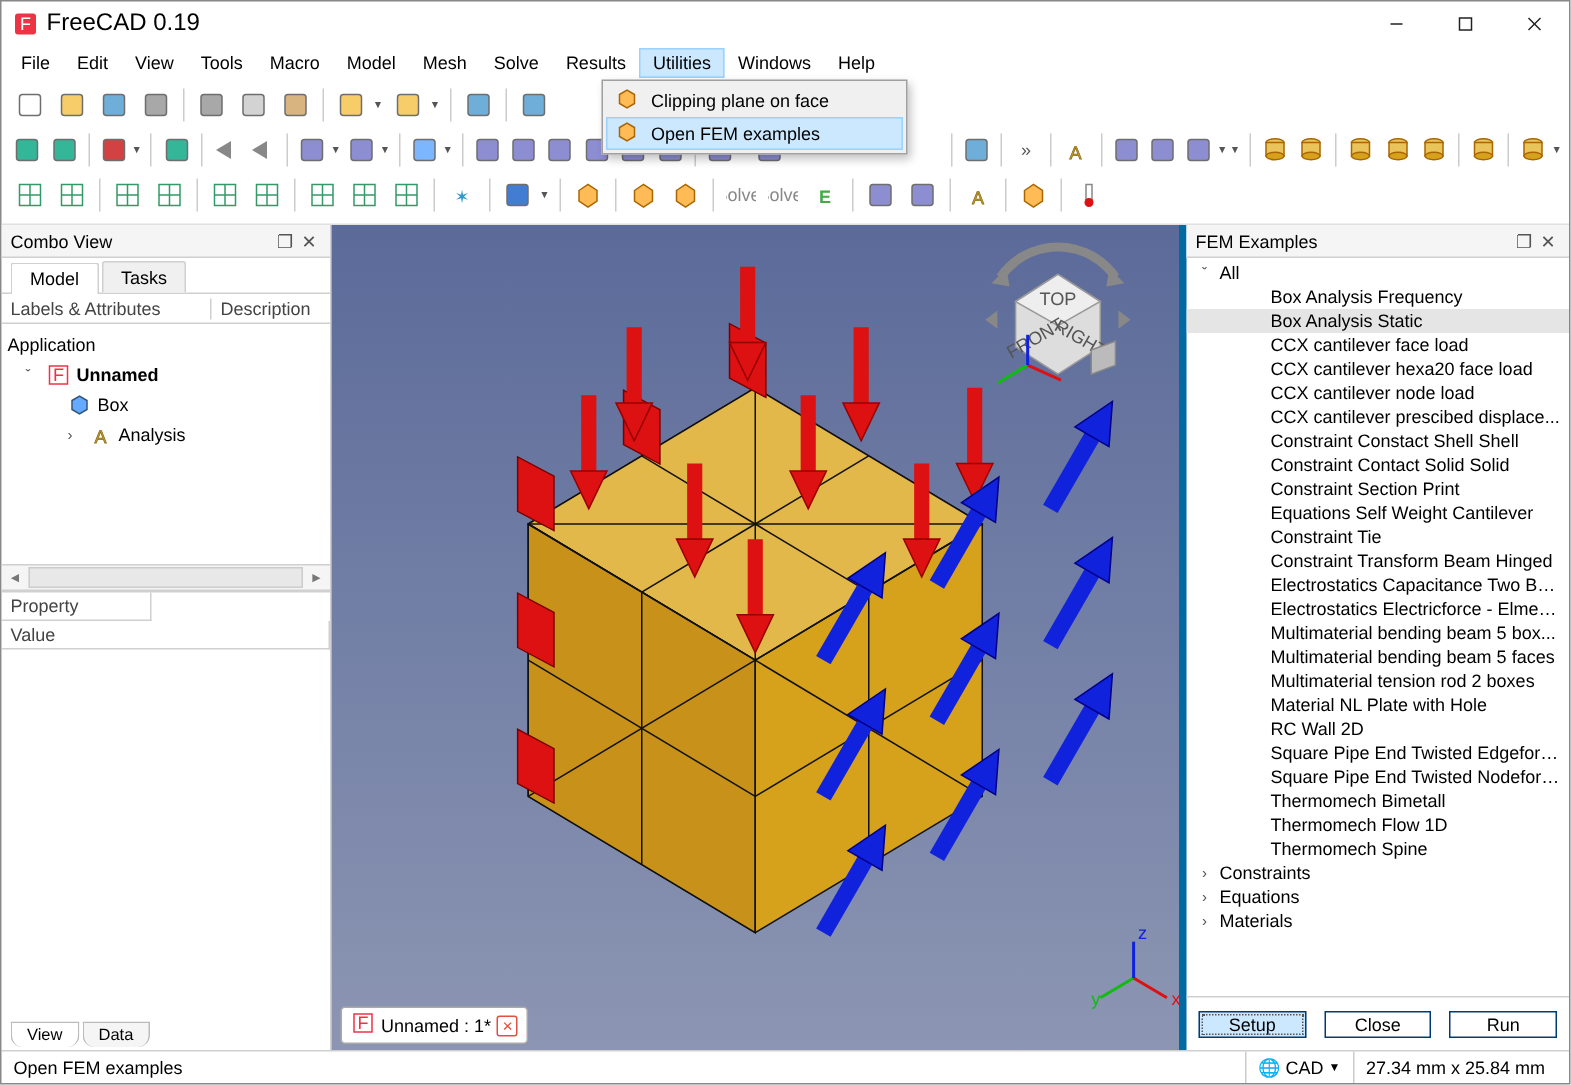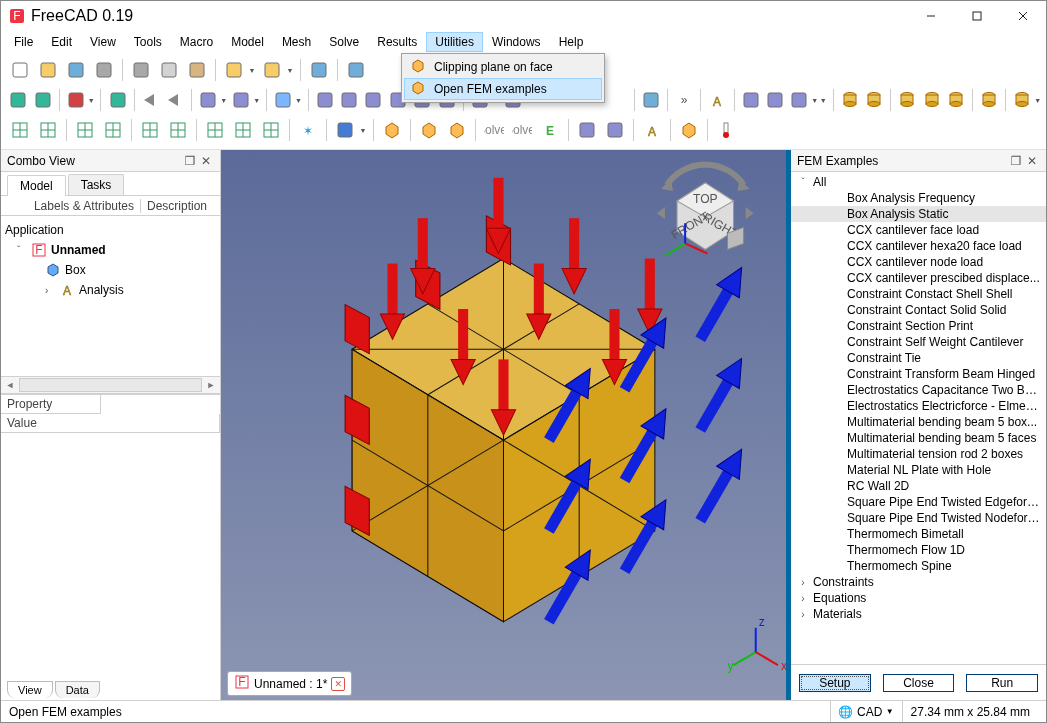--- a/index.html
+++ b/index.html
@@ -31,21 +31,21 @@
 .leftpanel { width: 220px; border-right: 1px solid #d0d0d0; display: flex; flex-direction: column; background: #fff; }
 .panelheader { height: 22px; background: #f5f5f5; border-bottom: 1px solid #d0d0d0; display: flex; align-items: center; padding: 0 6px; font-size: 12px; }
 .panelheader .phspacer { flex: 1; }
 .panelheader .phbtn { width: 16px; text-align: center; color: #555; }
 
 .tabset { display: flex; height: 24px; align-items: flex-end; padding: 0 6px; border-bottom: 1px solid #d0d0d0; }
 .tab { padding: 3px 12px 3px 12px; border: 1px solid #d0d0d0; border-bottom: none; background: #fff; margin-right: 2px; border-radius: 2px 2px 0 0; position: relative; }
 .tab.active { background: #fff; bottom: -1px; }
 .tab.inactive { background: #f0f0f0; }
 .treeheader { display:flex; border-bottom:1px solid #d0d0d0; height:20px; align-items:center; }
-.treeheader > div { padding: 0 6px; color: #444; text-align: right; }
+.treeheader > div { padding: 0 6px; color: #444; }
 .treeheader > div:first-child { border-right: 1px solid #d0d0d0; width: 140px; }
 
 .tree { flex: 0 0 160px; overflow: auto; padding: 4px 4px; }
 .treerow { display: flex; align-items: center; height: 20px; gap: 4px; }
 .indent1 { padding-left: 12px; }
 .indent2 { padding-left: 40px; }
 .twisty { width: 10px; color:#555; font-size:10px;}
 .tree-icon { width: 16px; height: 16px; display:inline-flex; align-items:center; justify-content:center;}
 
 .hscroll { height: 18px; border-top:1px solid #d0d0d0; border-bottom:1px solid #d0d0d0; background:#f5f5f5; display:flex; align-items:center; }
@@ -805,21 +805,21 @@
         </div>
         <div class="rp-row indent">Box Analysis Frequency</div>
         <div class="rp-row indent sel">Box Analysis Static</div>
         <div class="rp-row indent">CCX cantilever face load</div>
         <div class="rp-row indent">CCX cantilever hexa20 face load</div>
         <div class="rp-row indent">CCX cantilever node load</div>
         <div class="rp-row indent">CCX cantilever prescibed displace...</div>
         <div class="rp-row indent">Constraint Constact Shell Shell</div>
         <div class="rp-row indent">Constraint Contact Solid Solid</div>
         <div class="rp-row indent">Constraint Section Print</div>
-        <div class="rp-row indent">Constraint Self Weight Cantilever</div>
+        <div class="rp-row indent">Equations Self Weight Cantilever</div>
         <div class="rp-row indent">Constraint Tie</div>
         <div class="rp-row indent">Constraint Transform Beam Hinged</div>
         <div class="rp-row indent">Electrostatics Capacitance Two Balls</div>
         <div class="rp-row indent">Electrostatics Electricforce - Elmer ...</div>
         <div class="rp-row indent">Multimaterial bending beam 5 box...</div>
         <div class="rp-row indent">Multimaterial bending beam 5 faces</div>
         <div class="rp-row indent">Multimaterial tension rod 2 boxes</div>
         <div class="rp-row indent">Material NL Plate with Hole</div>
         <div class="rp-row indent">RC Wall 2D</div>
         <div class="rp-row indent">Square Pipe End Twisted Edgeforces</div>

